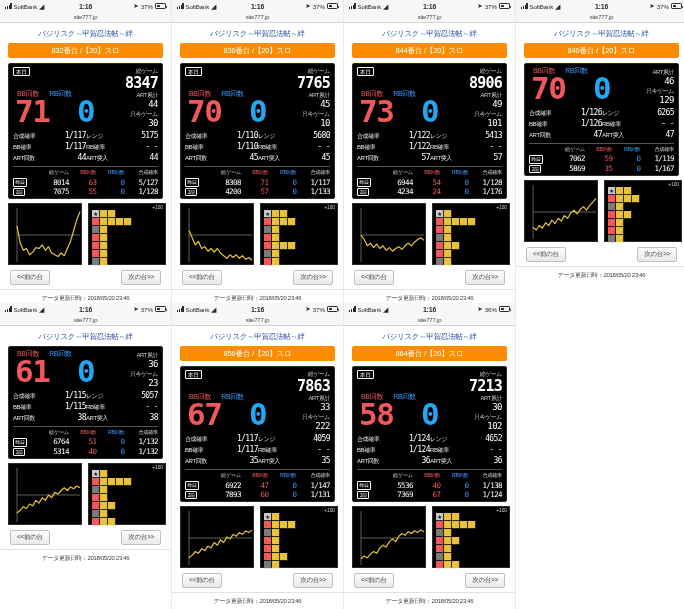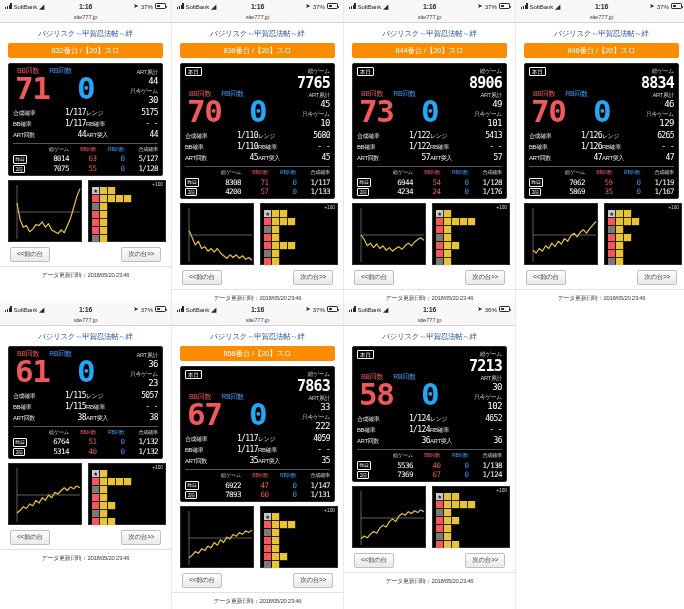--- a/index.html
+++ b/index.html
@@ -188,20 +188,27 @@
             </span>
           </div>
         </div>
         <div class="urlbar">site777.jp</div>
         <div class="page-title">バジリスク～甲賀忍法帖～絆</div>
         <div class="machine-bar">832番台 /【20】スロ</div>
         <div class="lcd-wrap">
           <div class="nav-arrow l">BACK</div>
           <div class="nav-arrow r">NEXT</div>
           <div class="lcd">
+            <div class="lcd-topline">
+              <span class="badge-kyou">本日</span>
+              <div>
+                <div class="tot-label">総ゲーム</div>
+                <div class="tot-val">8347</div>
+              </div>
+            </div>
             <div class="lcd-mid">
               <div class="lcd-mid-left">
                 <div class="bbrb-labels">
                   <span class="lbl-bb">BB回数</span>
                   <span class="lbl-rb">RB回数</span>
                 </div>
                 <div class="bigrow">
                   <div class="big bb">71</div>
                   <div class="big rb">0</div>
                 </div>
@@ -602,27 +609,20 @@
             </span>
           </div>
         </div>
         <div class="urlbar">site777.jp</div>
         <div class="page-title">バジリスク～甲賀忍法帖～絆</div>
         <div class="machine-bar">846番台 /【20】スロ</div>
         <div class="lcd-wrap">
           <div class="nav-arrow l">BACK</div>
           <div class="nav-arrow r">NEXT</div>
           <div class="lcd">
-            <div class="lcd-topline">
-              <span class="badge-kyou">本日</span>
-              <div>
-                <div class="tot-label">総ゲーム</div>
-                <div class="tot-val">8834</div>
-              </div>
-            </div>
             <div class="lcd-mid">
               <div class="lcd-mid-left">
                 <div class="bbrb-labels">
                   <span class="lbl-bb">BB回数</span>
                   <span class="lbl-rb">RB回数</span>
                 </div>
                 <div class="bigrow">
                   <div class="big bb">70</div>
                   <div class="big rb">0</div>
                 </div>
@@ -1009,20 +1009,21 @@
           <div class="sb-right">
             <span class="loc">➤</span>
             <span class="batt-txt">36%</span>
             <span class="batt">
               <span style="width:3.6px"></span>
             </span>
           </div>
         </div>
         <div class="urlbar">site777.jp</div>
         <div class="page-title">バジリスク～甲賀忍法帖～絆</div>
+        <div class="machine-bar">864番台 /【20】スロ</div>
         <div class="lcd-wrap">
           <div class="nav-arrow l">BACK</div>
           <div class="nav-arrow r">NEXT</div>
           <div class="lcd">
             <div class="lcd-topline">
               <span class="badge-kyou">本日</span>
               <div>
                 <div class="tot-label">総ゲーム</div>
                 <div class="tot-val">7213</div>
               </div>

